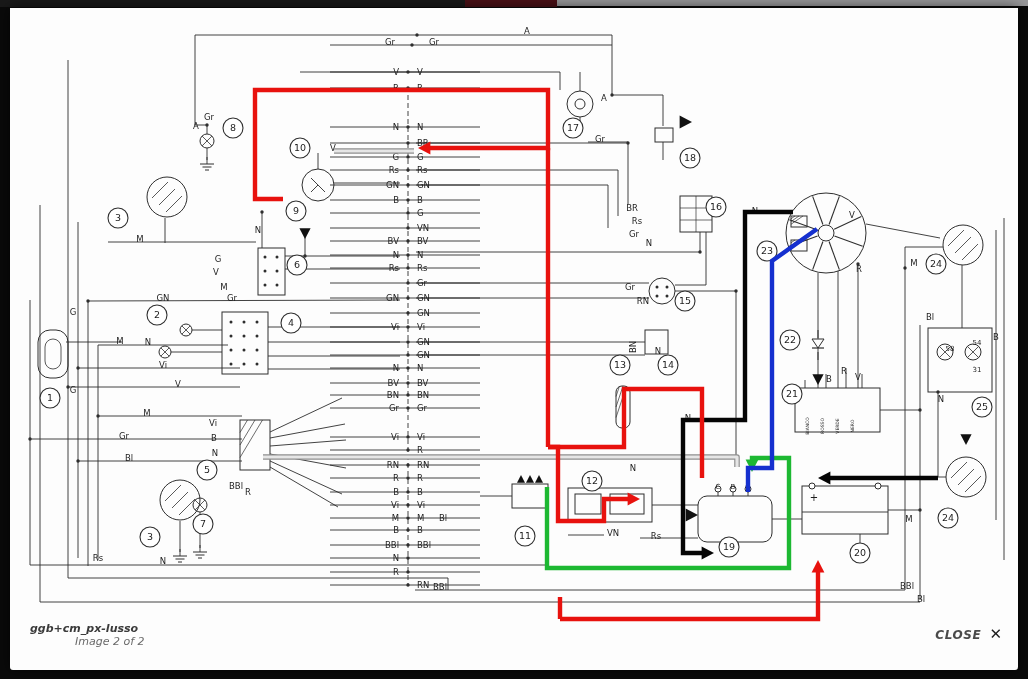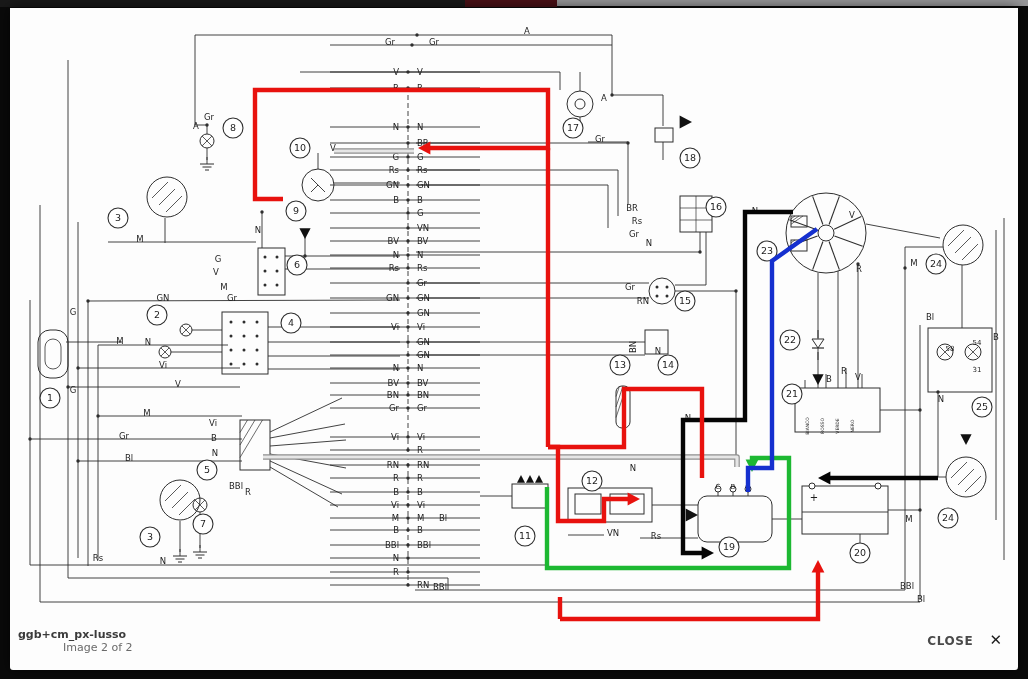--- a/index.html
+++ b/index.html
@@ -1,24 +1,24 @@
 <!DOCTYPE html>
 <html><head>
 <meta charset="utf-8">
 <style>
   html,body{margin:0;padding:0;}
   body{width:1028px;height:679px;position:relative;overflow:hidden;background:var(--backdrop,#0a0a0a);font-family:"DejaVu Sans",sans-serif;}
   .top-strip{position:absolute;top:0;height:7px;}
   .panel{position:absolute;left:10px;top:8px;width:1008px;height:662px;background:#fdfdfd;border-radius:3px;box-shadow:0 0 14px rgba(0,0,0,.65);}
   .diagram-wrap{position:absolute;left:0;top:0;width:1008px;height:622px;background:#fdfdfd;}
   svg{display:block;}
-  .footer{position:absolute;left:0;bottom:8px;width:100%;height:40px;box-sizing:border-box;padding:6px 16px 0 8px;}
+  .footer{position:absolute;left:0;bottom:14px;width:100%;height:40px;box-sizing:border-box;padding:6px 16px 0 20px;font-style:italic;}
   .footer-title{font-size:11px;font-weight:bold;color:#3b3b3b;line-height:13px;}
   .footer-counter{font-size:11px;color:#6a6a6a;line-height:14px;margin-left:45px;}
-  .close-btn{position:absolute;right:16px;top:11px;cursor:pointer;display:flex;align-items:center;gap:16px;}
+  .close-btn{position:absolute;right:16px;top:11px;cursor:pointer;display:flex;align-items:center;gap:8px;}
   .close-label{font-size:12px;font-weight:bold;color:#4a4a4a;letter-spacing:.6px;}
   .close-x{font-size:15px;font-weight:bold;color:#1b1b1b;line-height:15px;}
 </style>
 </head>
 <body style="--backdrop: #0a0a0a;">
 
 <div class="top-strip" style="left: 0px; width: 465px; background: rgb(25, 25, 25);"></div>
 <div class="top-strip" style="left: 465px; width: 92px; background: rgb(74, 16, 22);"></div>
 <div class="top-strip" style="left: 557px; width: 471px; height: 6px; background: rgb(152, 152, 154);"></div>
 

